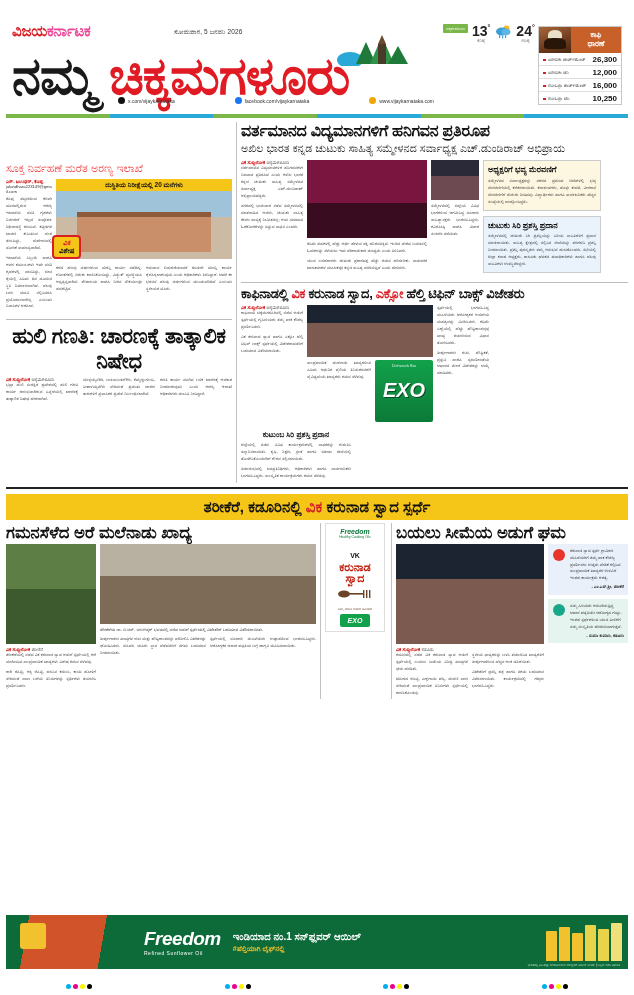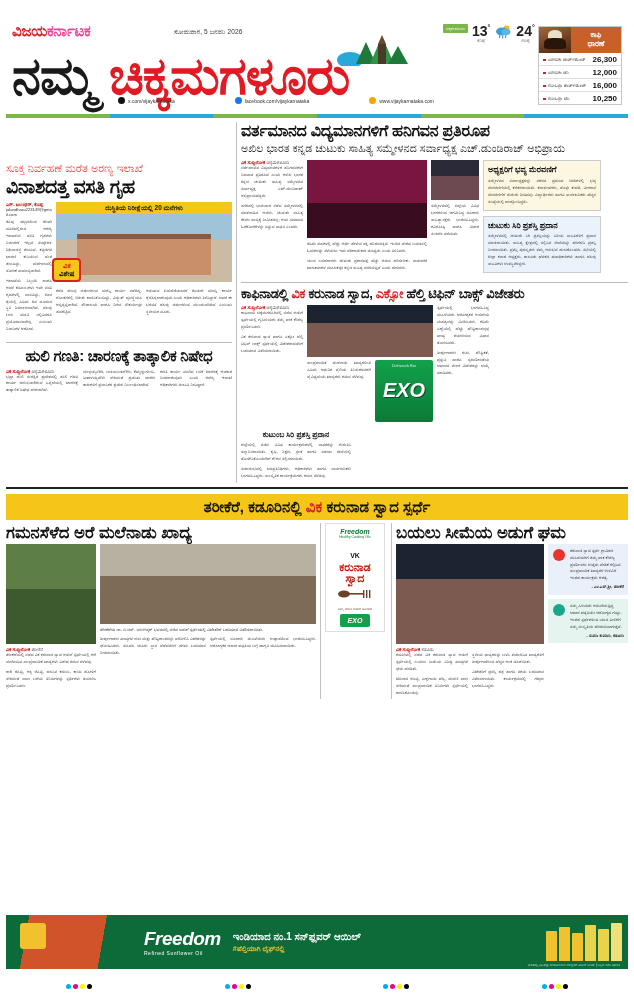--- a/index.html
+++ b/index.html
@@ -225,21 +225,20 @@
     <span style="background:#7ab648"></span>
     <span style="background:#2aa8d8"></span>
     <span style="background:#7ab648"></span>
     <span style="background:#2aa8d8"></span>
   </div>
 
   <div class="cols" style="margin-top:4px;">
 
     <div class="col" style="width:226px;">
       <div class="hl-kicker">ಸೂಕ್ತ ನಿರ್ವಹಣೆ ಮರೆತ ಅರಣ್ಯ ಇಲಾಖೆ</div>
-      <div class="hl-main" style="margin-top:1px;">ವಿನಾಶದತ್ತ ವಸತಿ ಗೃಹ</div>
 
       <div style="display:flex; gap:4px; margin-top:4px;">
         <div style="width:46px;">
           <div class="byline"><span>ಎಸ್. ಜಲಂಧರ್, ಕೊಪ್ಪ</span></div>
           <div style="font-size:4.2px;color:#333;word-break:break-all;margin-bottom:2px;">jalandhara223149@gmail.com</div>
           <div class="body-txt">
             <p>ಕೊಪ್ಪ ಪಟ್ಟಣದಿಂದ ಕೆಲವೇ ದೂರದಲ್ಲಿರುವ ಅರಣ್ಯ ಇಲಾಖೆಯ ವಸತಿ ಗೃಹಗಳು ನಿರ್ವಹಣೆ ಇಲ್ಲದೆ ಸಂಪೂರ್ಣ ಶಿಥಿಲಾವಸ್ಥೆ ತಲುಪಿವೆ. ಕಟ್ಟಡಗಳ ಚಾವಣಿ ಕುಸಿಯುವ ಹಂತ ತಲುಪಿದ್ದು, ಮಳೆಗಾಲದಲ್ಲಿ ಸೋರಿಕೆ ಸಾಮಾನ್ಯವಾಗಿದೆ.</p>
             <p>ಇಲಾಖೆಯ ಸಿಬ್ಬಂದಿ ಹಾಗೂ ಅವರ ಕುಟುಂಬಗಳು ಇದೇ ವಸತಿ ಗೃಹಗಳಲ್ಲಿ ವಾಸವಿದ್ದು, ಜೀವ ಕೈಯಲ್ಲಿ ಹಿಡಿದು ದಿನ ದೂಡುವ ಸ್ಥಿತಿ ನಿರ್ಮಾಣವಾಗಿದೆ. ಹಲವು ಬಾರಿ ಮನವಿ ಸಲ್ಲಿಸಿದರೂ ಪ್ರಯೋಜನವಾಗಿಲ್ಲ ಎಂಬುದು ನಿವಾಸಿಗಳ ಆರೋಪ.</p>
           </div>
         </div>
@@ -257,21 +256,21 @@
             </div>
             <div class="body-txt" style="flex:1;">
               <p>ಅನುದಾನ ಬಿಡುಗಡೆಯಾದರೆ ಕೂಡಲೇ ದುರಸ್ತಿ ಕಾರ್ಯ ಕೈಗೊಳ್ಳಲಾಗುವುದು ಎಂದು ಅಧಿಕಾರಿಗಳು ತಿಳಿಸಿದ್ದಾರೆ. ಆದರೆ ಈ ಭರವಸೆ ಹಲವು ವರ್ಷಗಳಿಂದ ಮುಂದುವರಿದಿದೆ ಎಂಬುದು ಸ್ಥಳೀಯರ ದೂರು.</p>
             </div>
           </div>
         </div>
       </div>
 
       <div class="rule" style="margin:6px 0 4px;"></div>
 
-      <div class="hl-main" style="text-align:center;font-size:15px;">ಹುಲಿ ಗಣತಿ: ಚಾರಣಕ್ಕೆ ತಾತ್ಕಾಲಿಕ ನಿಷೇಧ</div>
+      <div class="hl-main" style="text-align:center;font-size:21px;">ಹುಲಿ ಗಣತಿ: ಚಾರಣಕ್ಕೆ ತಾತ್ಕಾಲಿಕ ನಿಷೇಧ</div>
       <div style="display:flex; gap:5px; margin-top:4px;">
         <div style="flex:1;">
           <div class="byline"><span>ವಿಕ ಸುದ್ದಿಲೋಕ</span> <span class="loc">ಚಿಕ್ಕಮಗಳೂರು</span></div>
           <div class="body-txt">
               <p>ಭದ್ರಾ ಹುಲಿ ಸಂರಕ್ಷಿತ ಪ್ರದೇಶದಲ್ಲಿ ಹುಲಿ ಗಣತಿ ಕಾರ್ಯ ಆರಂಭವಾಗಿರುವ ಹಿನ್ನೆಲೆಯಲ್ಲಿ ಚಾರಣಕ್ಕೆ ತಾತ್ಕಾಲಿಕ ನಿಷೇಧ ಹೇರಲಾಗಿದೆ.</p>
             </div>
         </div>
         <div style="flex:1;" class="body-txt">
             <p>ಮುಳ್ಳಯ್ಯನಗಿರಿ, ಬಾಬಾಬುಡನ್‌ಗಿರಿ, ಕೆಮ್ಮಣ್ಣುಗುಂಡಿ, ಸೀತಾಳಯ್ಯನಗಿರಿ ಸೇರಿದಂತೆ ಪ್ರಮುಖ ಚಾರಣ ತಾಣಗಳಿಗೆ ಪ್ರವಾಸಿಗರ ಪ್ರವೇಶ ನಿರ್ಬಂಧಿಸಲಾಗಿದೆ.</p>
           </div>

